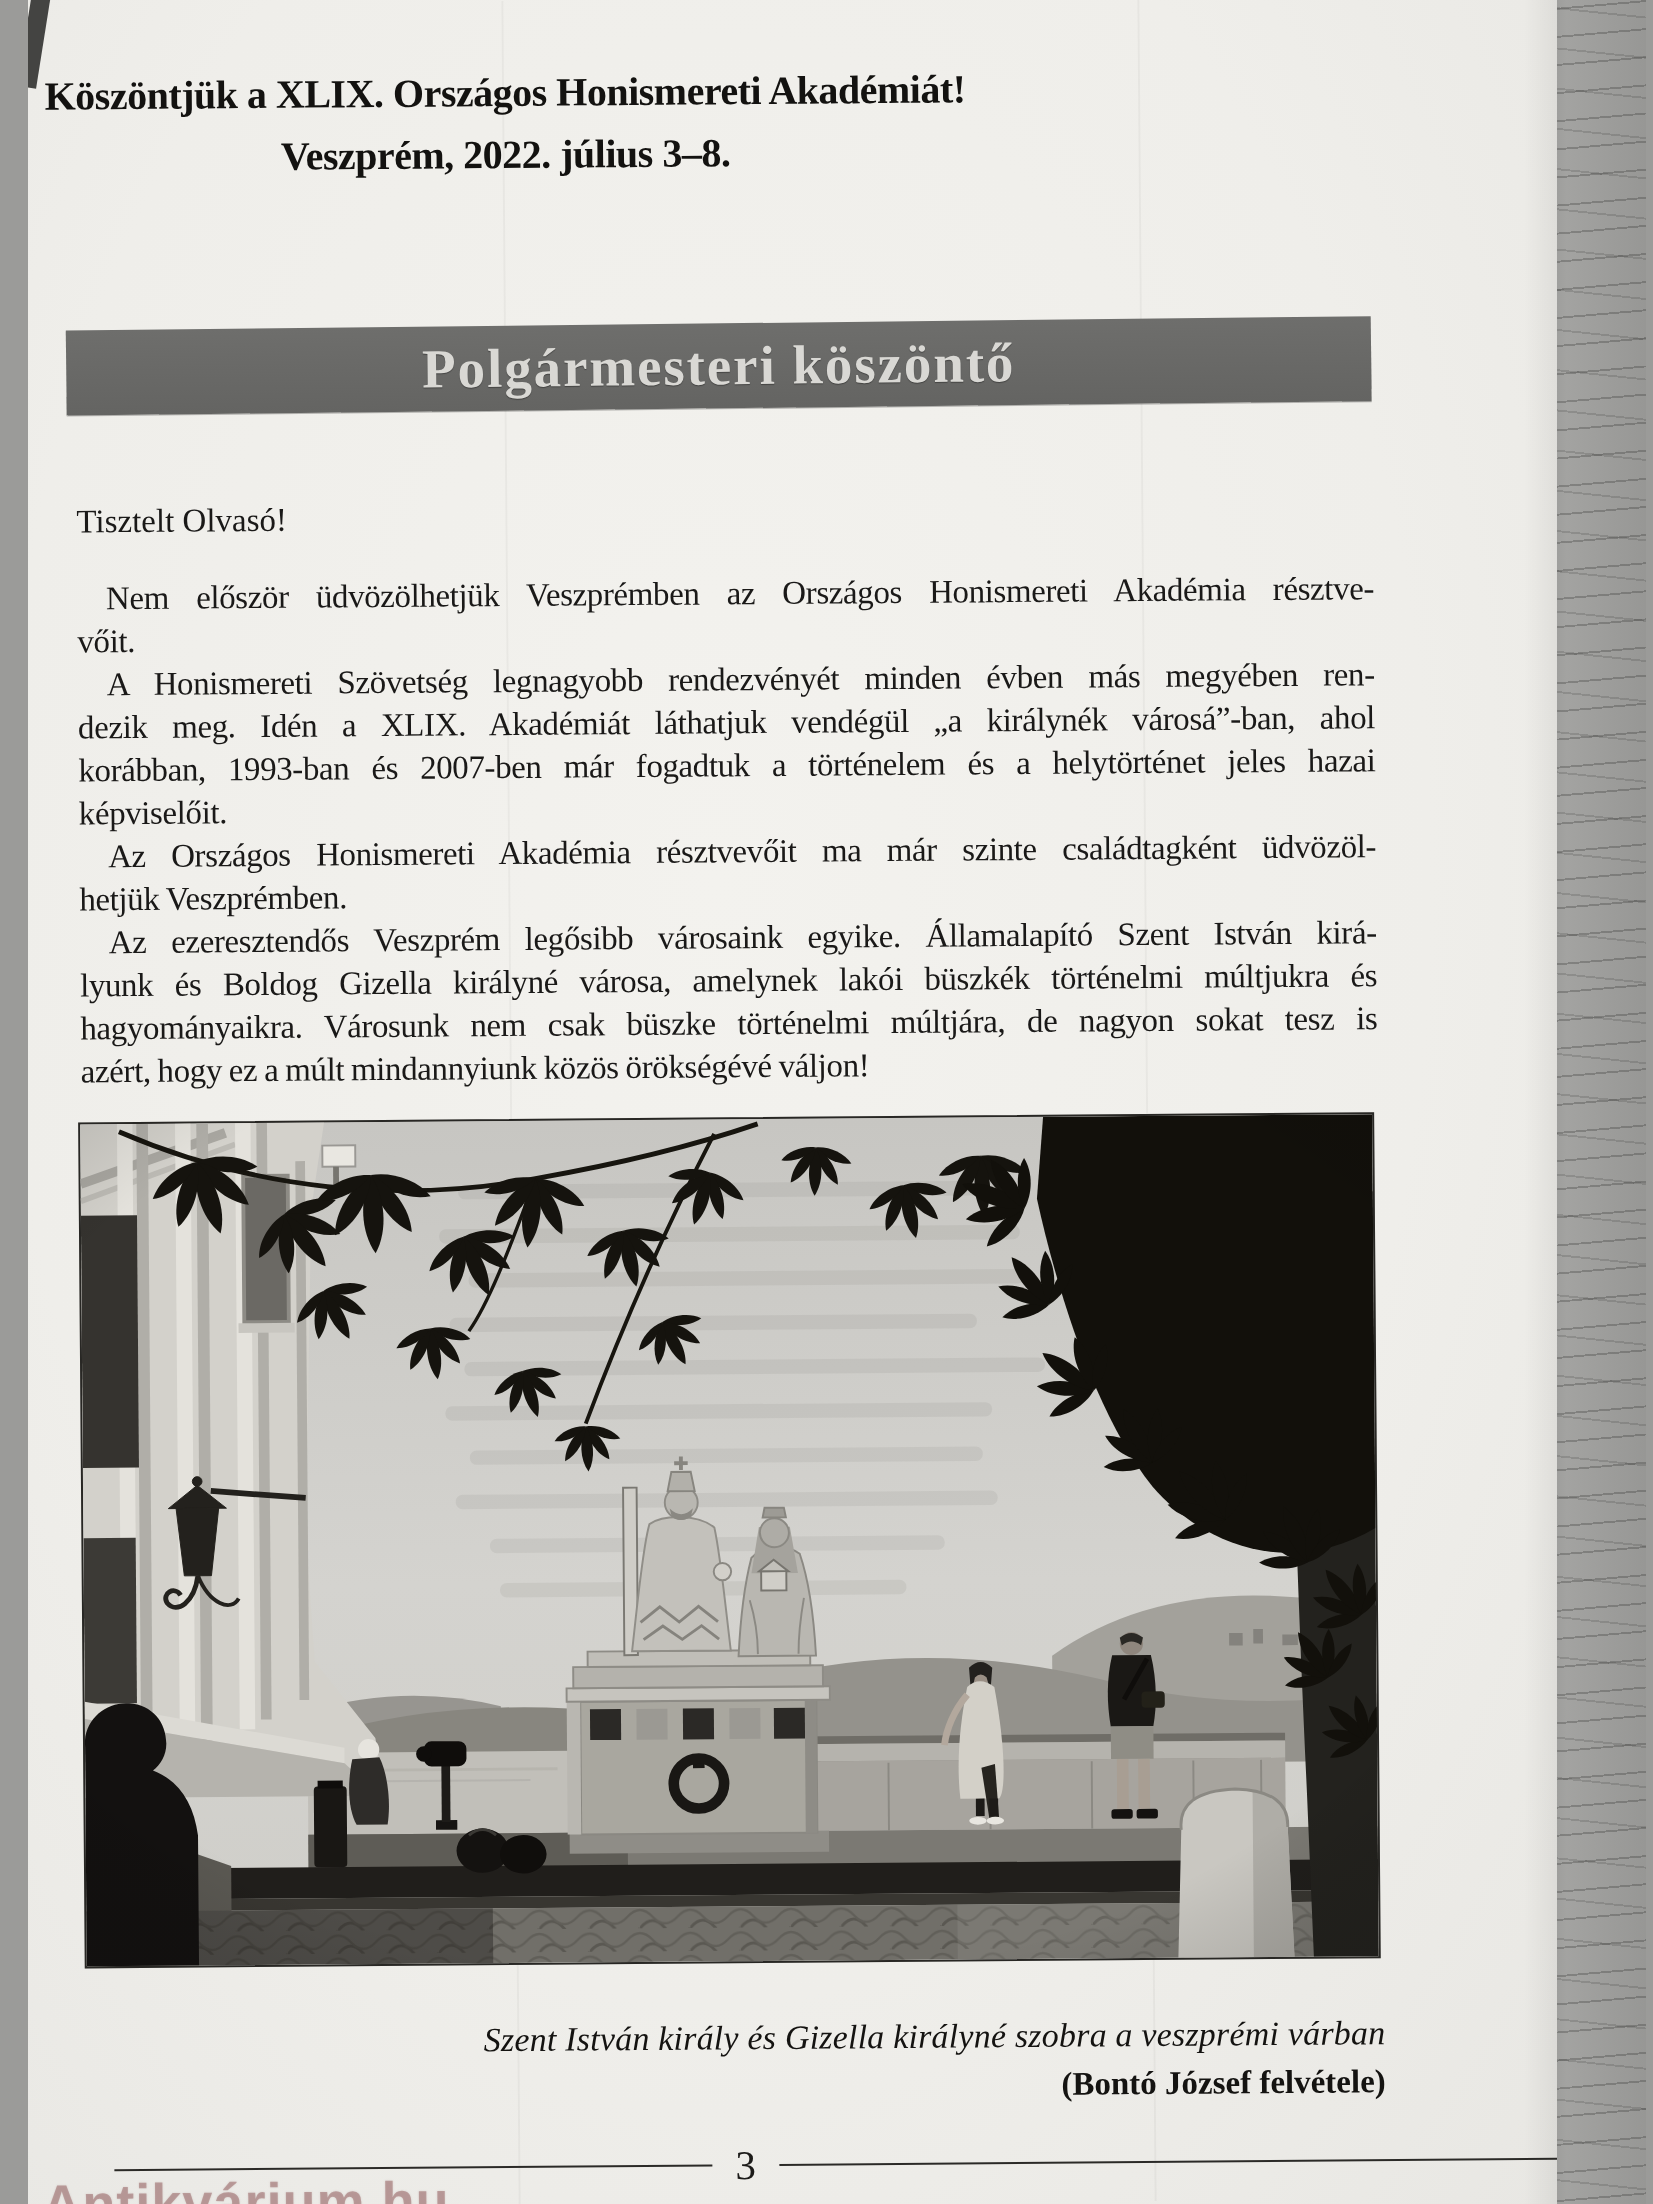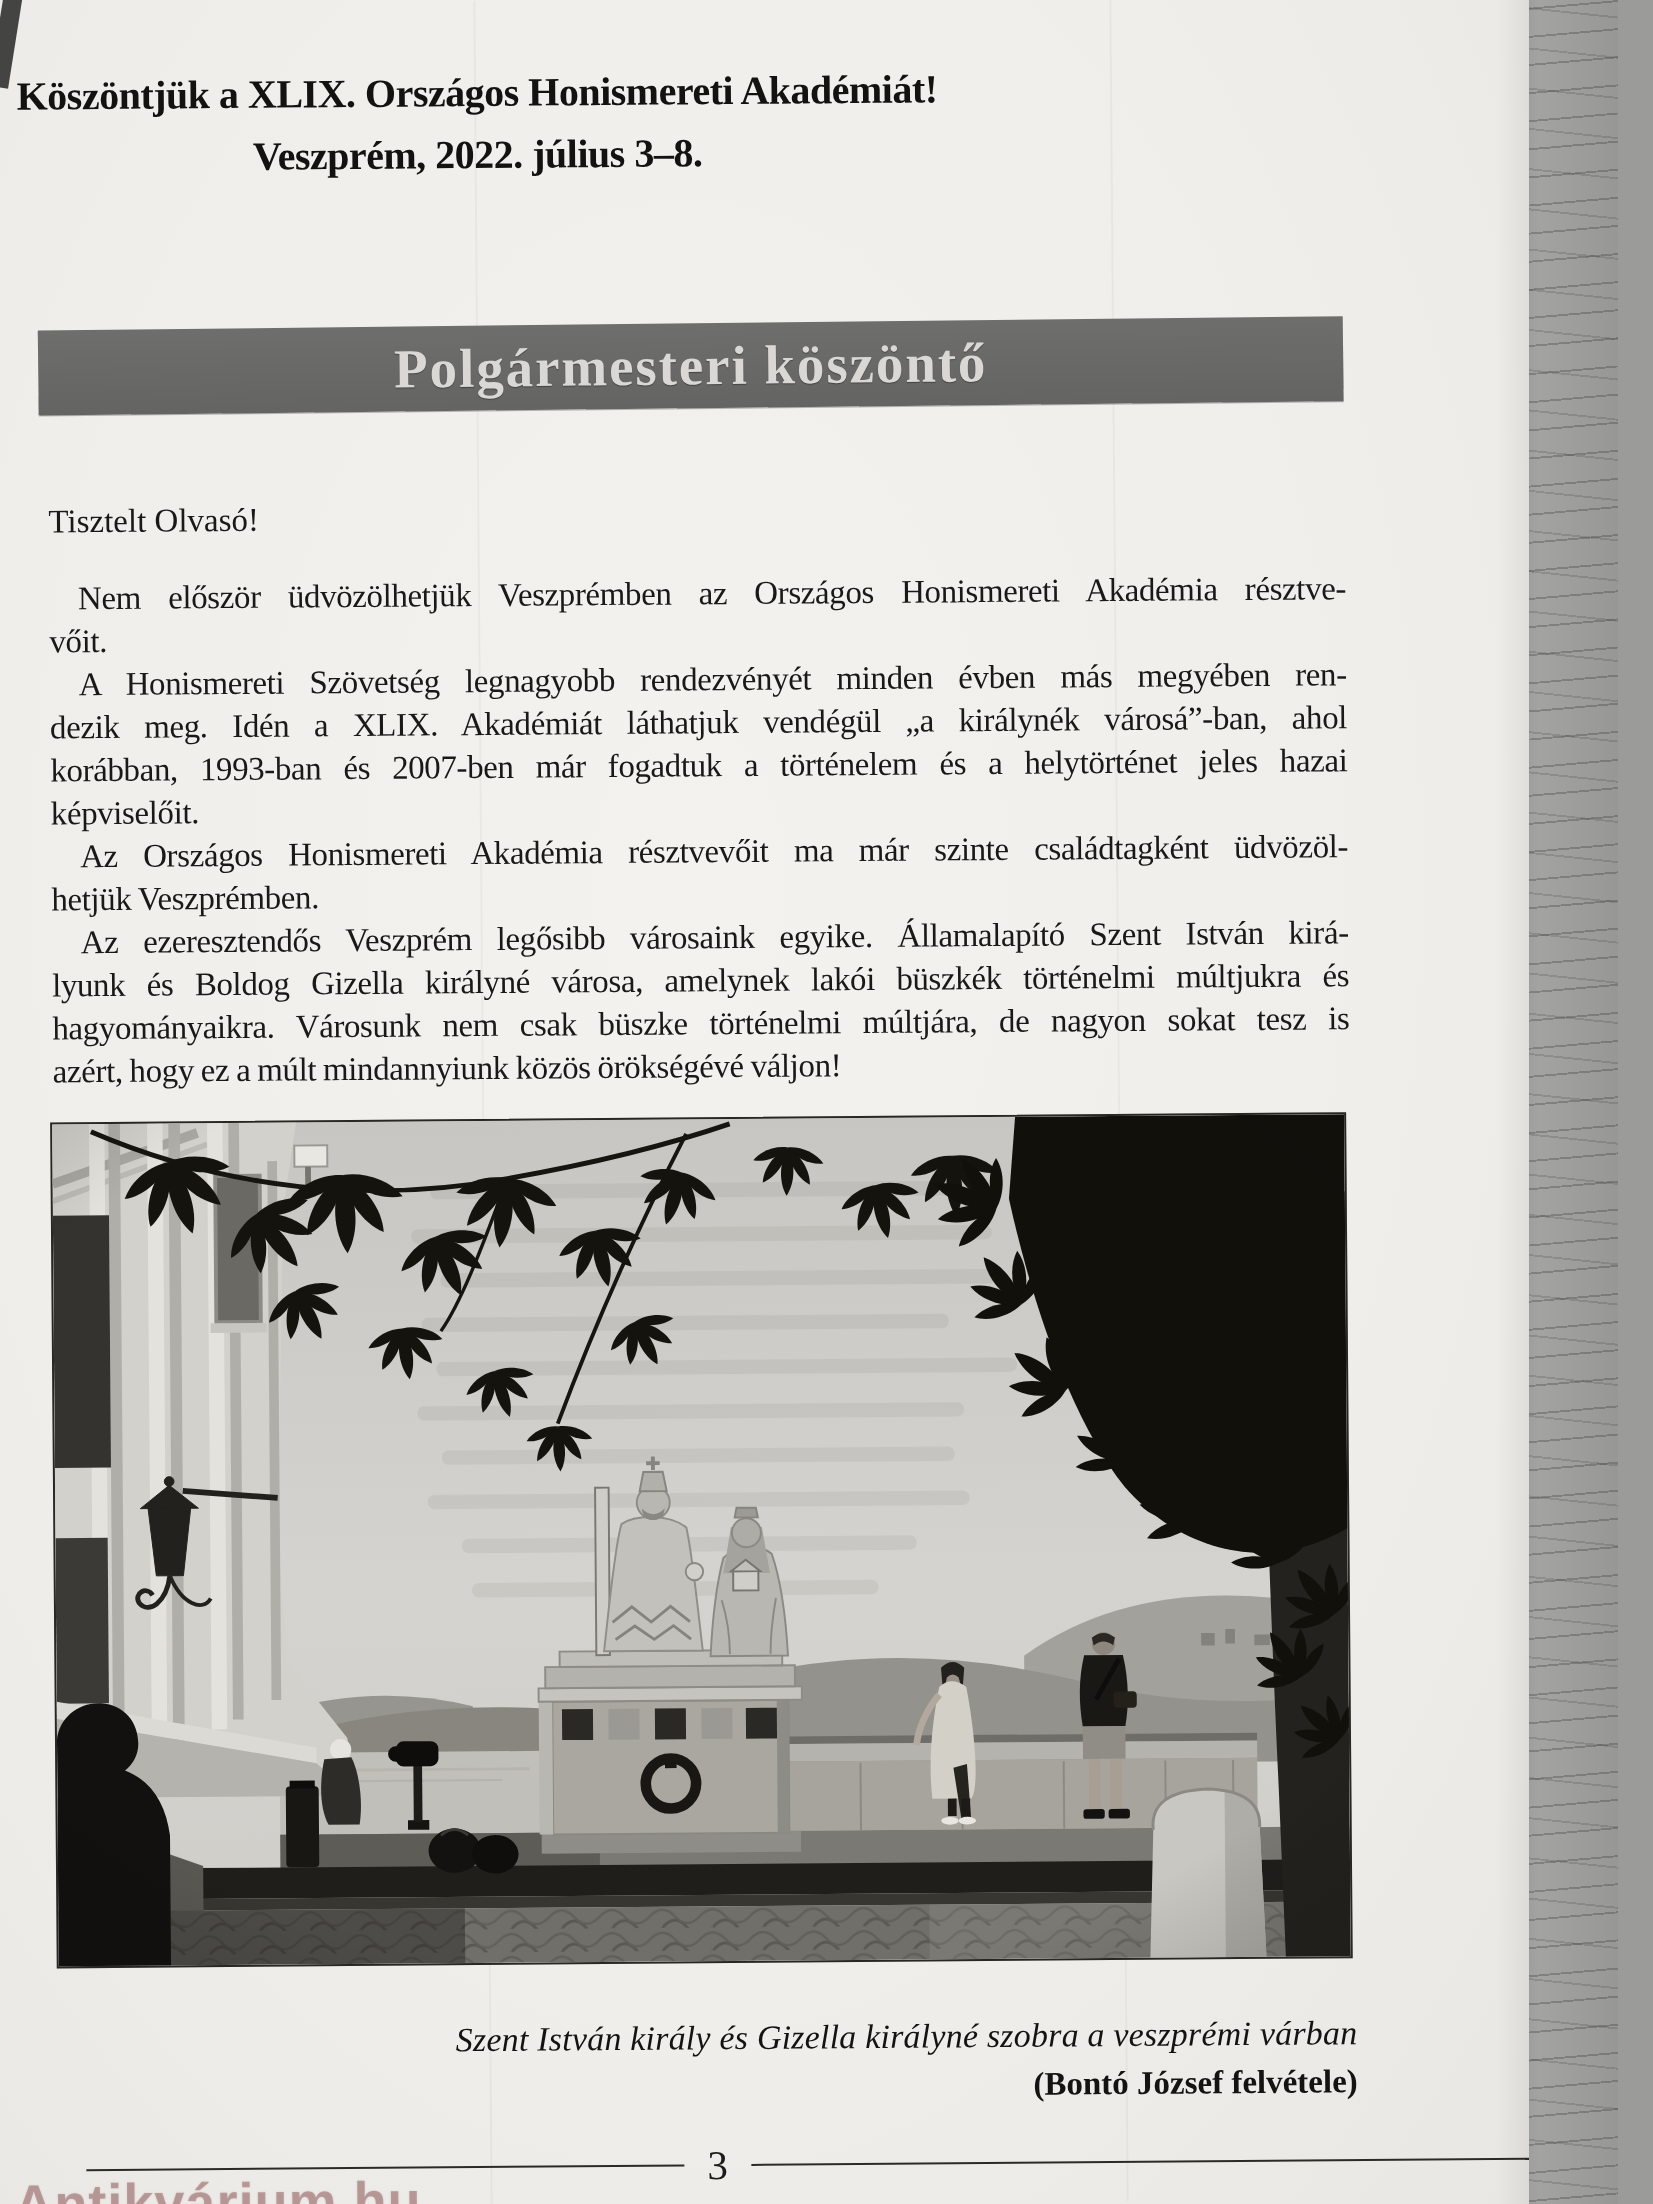--- a/index.html
+++ b/index.html
@@ -1,18 +1,18 @@
 <!DOCTYPE html>
 <html><head>
 <meta charset="utf-8">
 <style>
   html,body{margin:0;padding:0;}
   body{width:1654px;height:2205px;overflow:hidden;background:#9b9b99;
        font-family:"Liberation Serif", serif;color:#1a1918;}
-  .stage{position:relative;width:1618px;height:2205px;overflow:hidden;}
+  .stage{position:relative;width:1618px;height:2205px;overflow:hidden;margin-left:28px;}
 
   
   .book-edge{position:absolute;top:0;right:0;width:122px;height:2205px;
     background-color:#9b9b99;
     background-image:
       repeating-linear-gradient(175deg, rgba(0,0,0,0) 0 10.7px, rgba(52,52,50,.30) 10.7px 12.6px, rgba(0,0,0,0) 12.6px 28px),
       repeating-linear-gradient(186deg, rgba(0,0,0,0) 0 16.5px, rgba(66,66,64,.22) 16.5px 18.4px, rgba(0,0,0,0) 18.4px 40px),
       linear-gradient(90deg,#8f8f8d,#a3a3a1 35%,#979795);
     border-left:1.9px solid #b9b9b7;}
 

